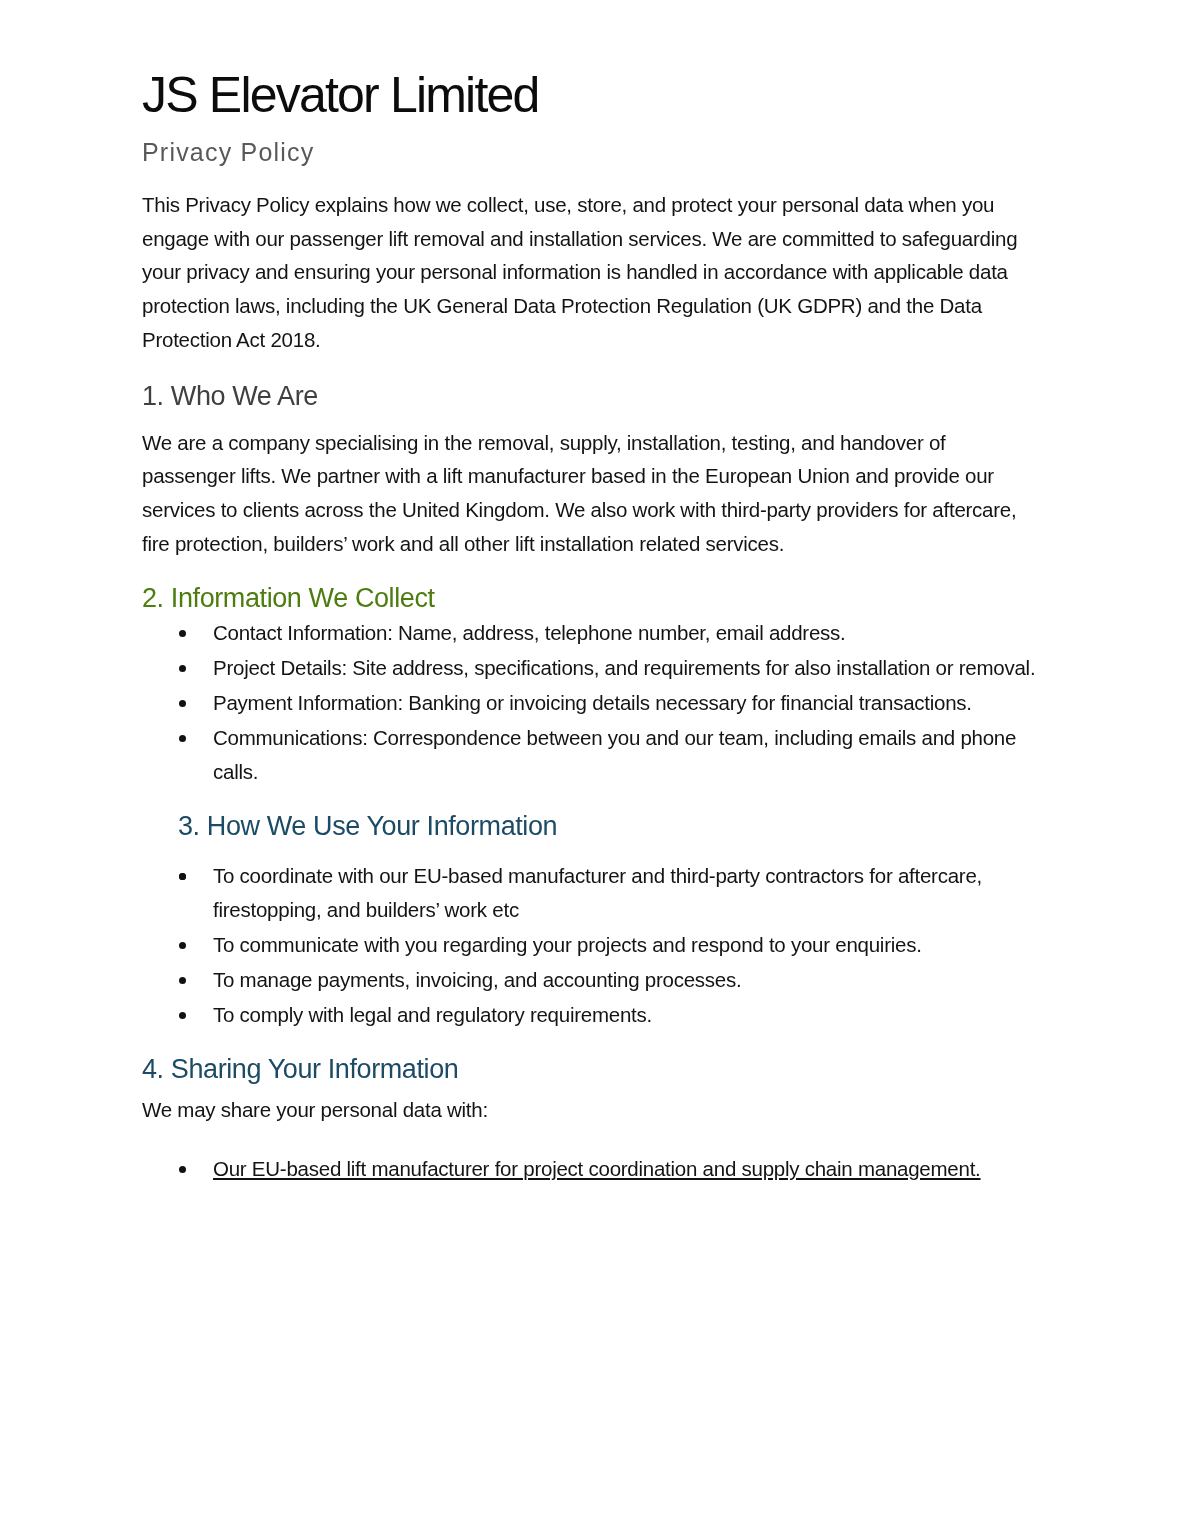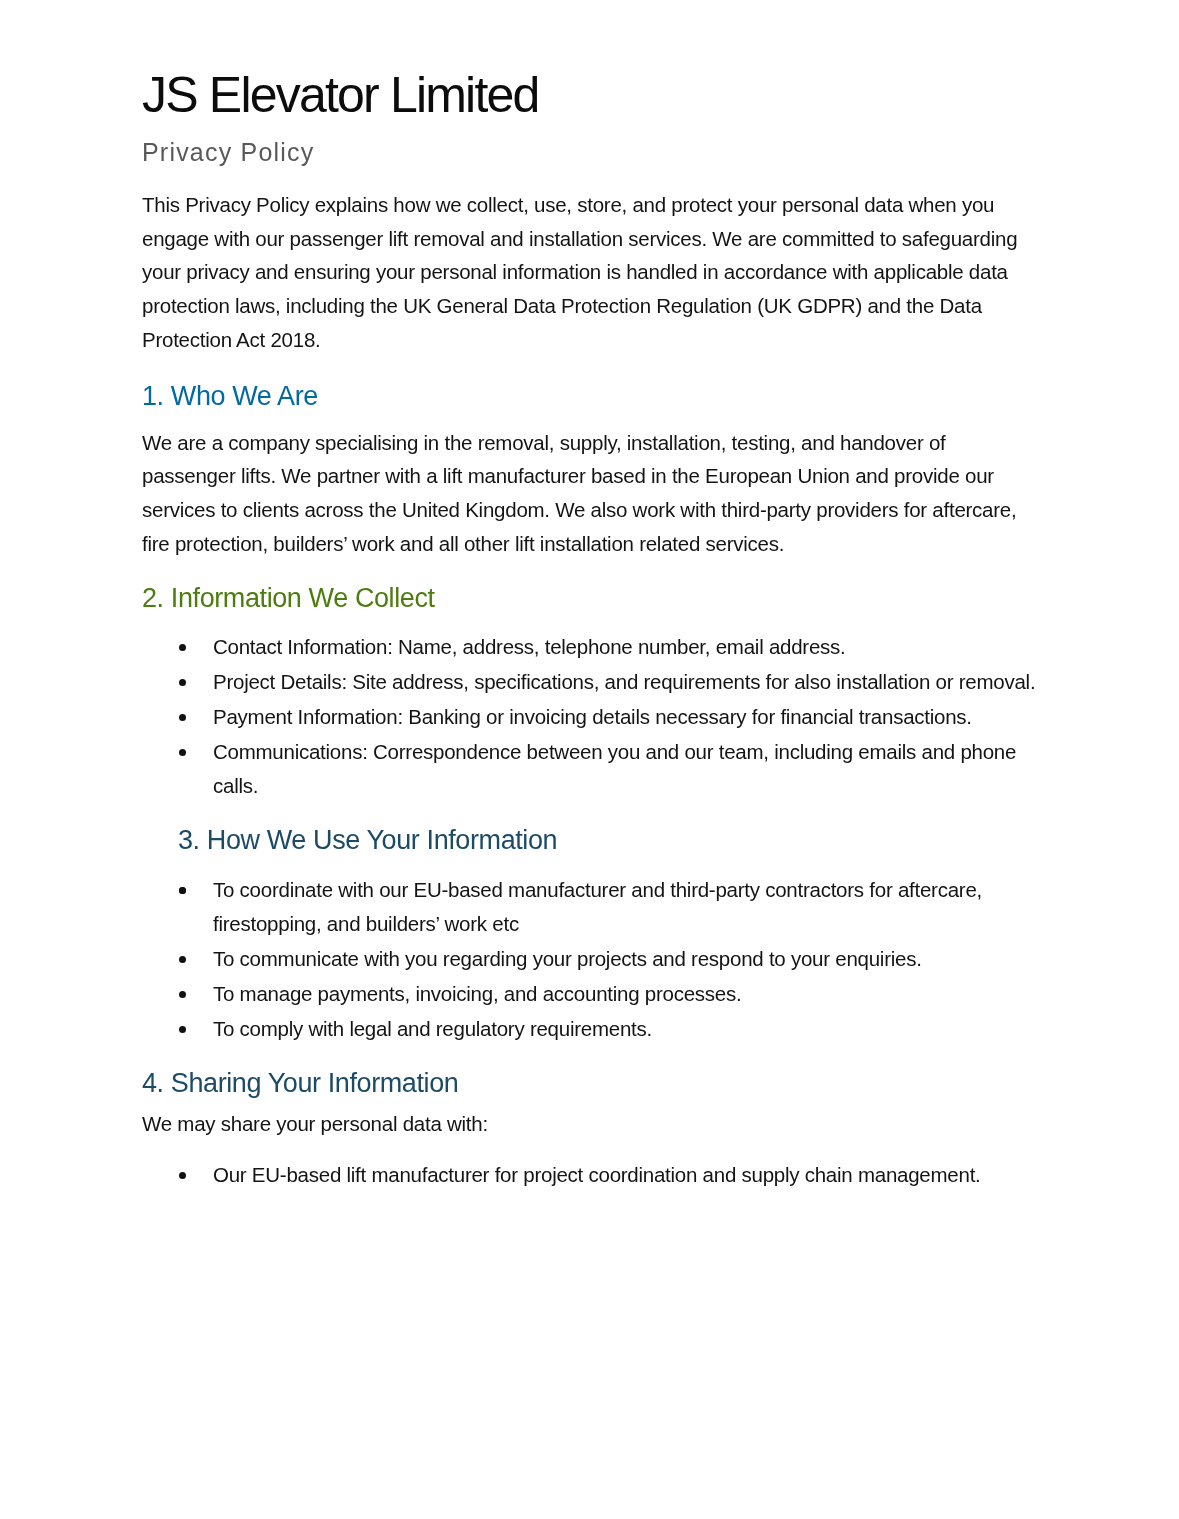--- a/index.html
+++ b/index.html
@@ -77,35 +77,35 @@
     }
     .bullets li .bullet {
       position: absolute;
       left: 37px;
       top: 14px;
       width: 7px;
       height: 7px;
       border-radius: 50%;
       background: #111111;
     }
-    .list-collect { margin-top: 14px; }
+    .list-collect { }
     .list-use { margin-top: 15px; }
-    .list-share { margin-top: 17px; }
+    .list-share { margin-top: 25px; text-decoration: underline; }
     .share-intro { margin-top: 6px; }
   </style>
 </head>
 <body>
 
 <div class="page">
   <h1 class="doc-title">JS Elevator Limited</h1>
   <div class="doc-subtitle">Privacy Policy</div>
   <p class="para intro">This Privacy Policy explains how we collect, use, store, and protect your personal data when you engage with our passenger lift removal and installation services. We are committed to safeguarding your privacy and ensuring your personal information is handled in accordance with applicable data protection laws, including the UK General Data Protection Regulation (UK GDPR) and the Data Protection Act 2018.</p>
 
   <section>
-    <h2 class="section-heading h1" style="color: #0369a1;">1. Who We Are</h2>
+    <h2 class="section-heading h1" style="color: #404040;">1. Who We Are</h2>
     <p class="para section-body">We are a company specialising in the removal, supply, installation, testing, and handover of passenger lifts. We partner with a lift manufacturer based in the European Union and provide our services to clients across the United Kingdom. We also work with third-party providers for aftercare, fire protection, builders’ work and all other lift installation related services.</p>
   </section>
 
   <section>
     <h2 class="section-heading h2" style="color: #4d7c0f;">2. Information We Collect</h2>
     <ul class="bullets list-collect">
       <li><span class="bullet"></span><span>Contact Information: Name, address, telephone number, email address.</span></li>
       <li><span class="bullet"></span><span>Project Details: Site address, specifications, and requirements for also installation or removal.</span></li>
       <li><span class="bullet"></span><span>Payment Information: Banking or invoicing details necessary for financial transactions.</span></li>
       <li><span class="bullet"></span><span>Communications: Correspondence between you and our team, including emails and phone calls.</span></li>

